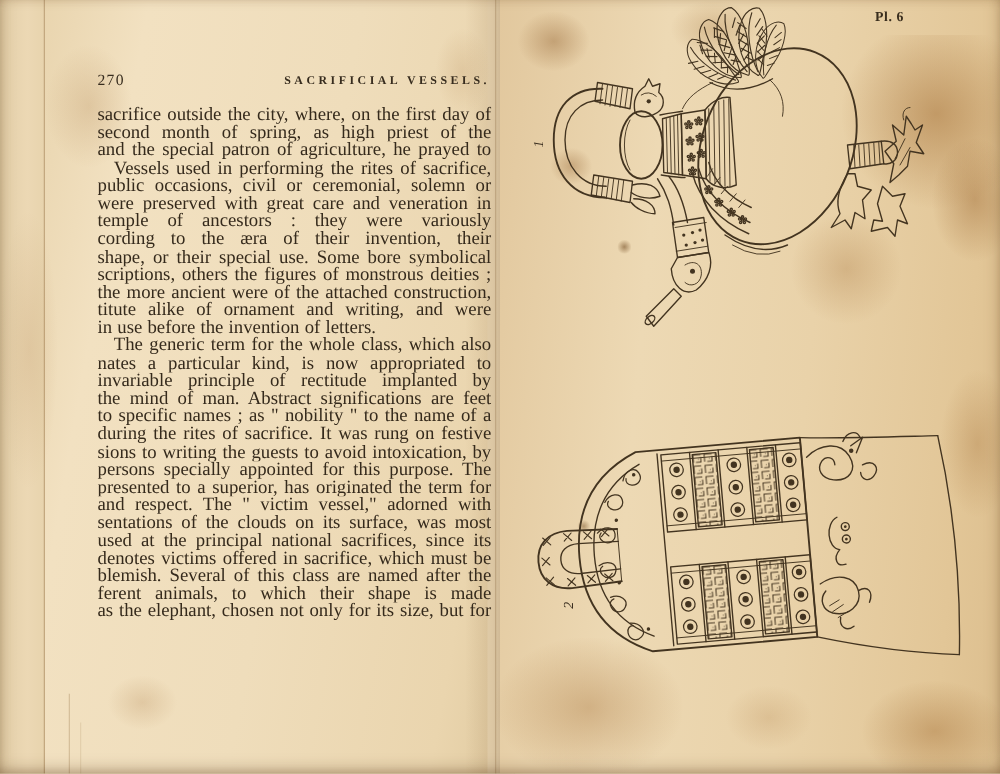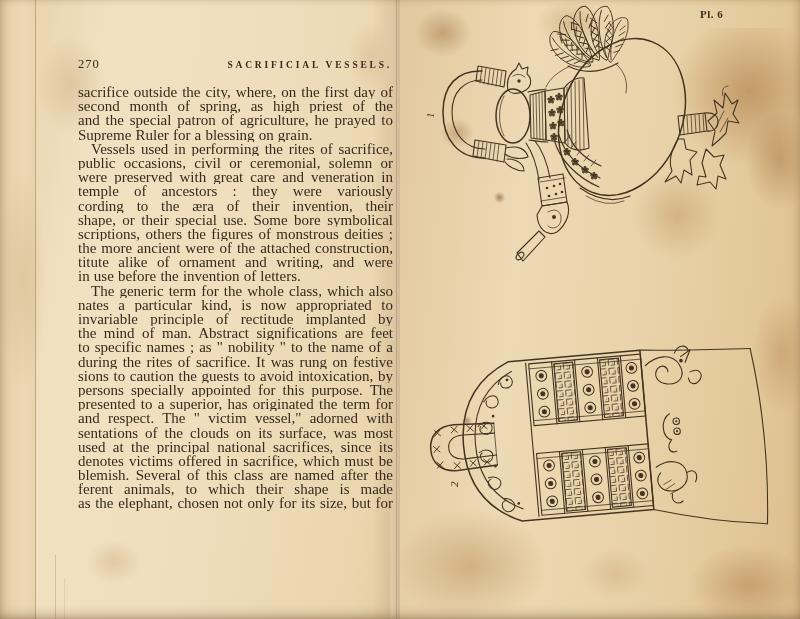--- a/index.html
+++ b/index.html
@@ -79,38 +79,37 @@
   <div class="stain" style="left:86px;top:540px;width:56px;height:44px;background:radial-gradient(ellipse,rgba(160,110,55,.20),rgba(160,110,55,0) 70%);"></div>
   <div class="stain" style="left:348px;top:22px;width:44px;height:70px;background:radial-gradient(ellipse,rgba(160,110,55,.16),rgba(160,110,55,0) 70%);"></div>
 
   <div class="left-page" style="background:none;margin-top:24px;">
     <div class="page-number">270</div>
     <div class="running-head">SACRIFICIAL VESSELS.</div>
     <div class="text-block">
         <div class="line">sacrifice outside the city, where, on the first day of the</div>
         <div class="line">second month of spring, as high priest of the empire,</div>
         <div class="line">and the special patron of agriculture, he prayed to the</div>
-        <div class="line pe">Supreme Ruler for a blessing on grain.</div>
         <div class="line in">Vessels used in performing the rites of sacrifice, and on</div>
         <div class="line">public occasions, civil or ceremonial, solemn or ancient,</div>
         <div class="line">were preserved with great care and veneration in the</div>
         <div class="line">temple of ancestors : they were variously designated ac-</div>
         <div class="line">cording to the æra of their invention, their particular</div>
         <div class="line">shape, or their special use.  Some bore symbolical in-</div>
         <div class="line">scriptions, others the figures of monstrous deities ; but</div>
         <div class="line">the more ancient were of the attached construction, des-</div>
         <div class="line">titute alike of ornament and writing, and were probably</div>
         <div class="line pe">in use before the invention of letters.</div>
         <div class="line in">The generic term for the whole class, which also desig-</div>
         <div class="line">nates a particular kind, is now appropriated to signify the</div>
         <div class="line">invariable principle of rectitude implanted by Heaven in</div>
         <div class="line">the mind of man.  Abstract significations are feet attached</div>
         <div class="line">to specific names ; as " nobility " to the name of a vessel</div>
         <div class="line">during the rites of sacrifice.  It was rung on festive occa-</div>
-        <div class="line">sions to caution the guests to avoid intoxication, by</div>
+        <div class="line">sions to writing the guests to avoid intoxication, by</div>
         <div class="line">persons specially appointed for this purpose.  The name</div>
         <div class="line">presented to a superior, has originated the term for honour</div>
         <div class="line">and respect.  The " victim vessel," adorned with repre-</div>
         <div class="line">sentations of the clouds on its surface, was most probably</div>
         <div class="line">used at the principal national sacrifices, since its name</div>
         <div class="line">denotes victims offered in sacrifice, which must be without</div>
         <div class="line">blemish.  Several of this class are named after the dif-</div>
         <div class="line">ferent animals, to which their shape is made conformable ;</div>
         <div class="line">as the elephant, chosen not only for its size, but for its</div>
       </div>

